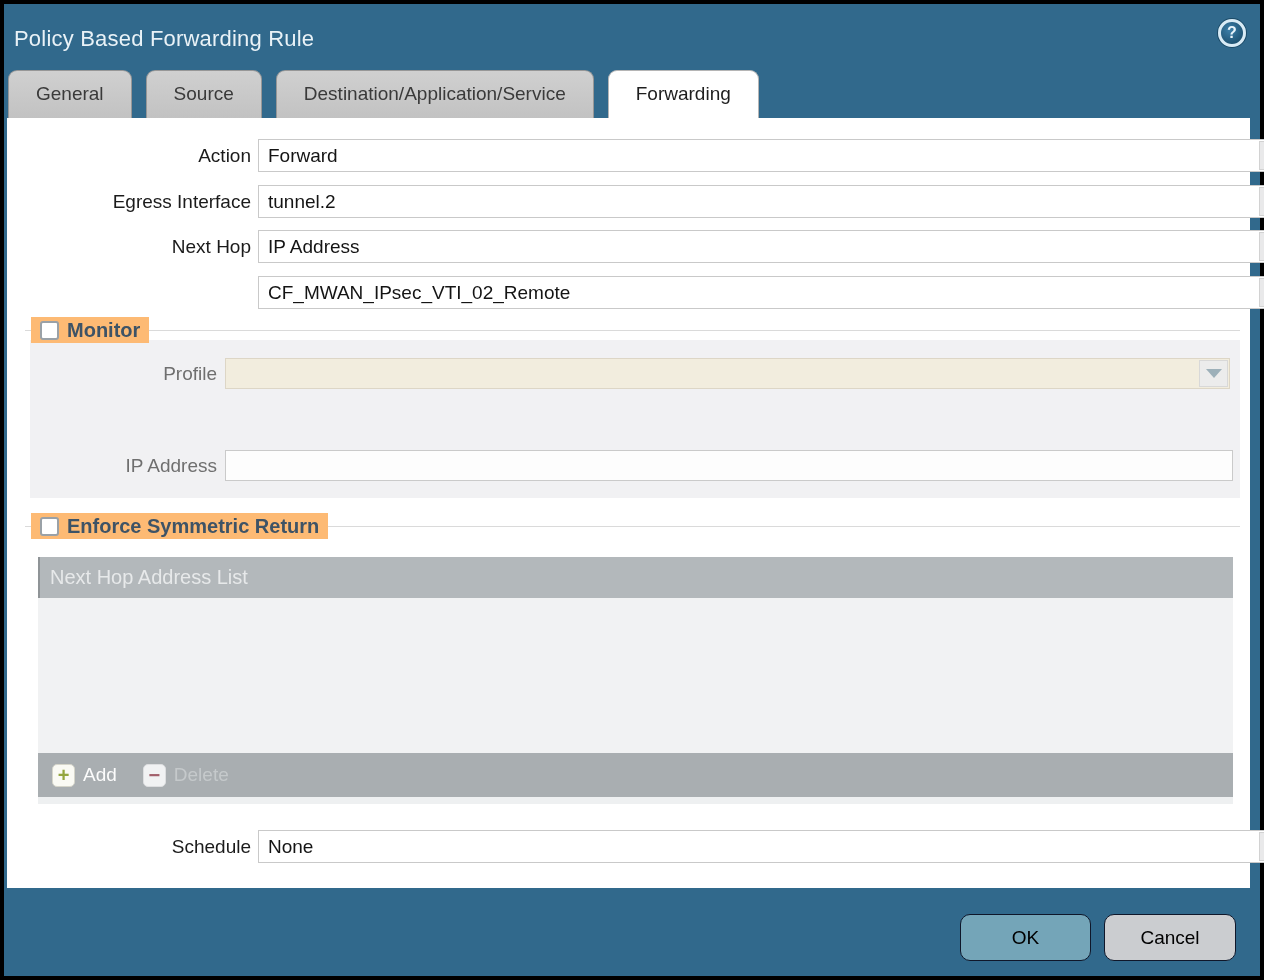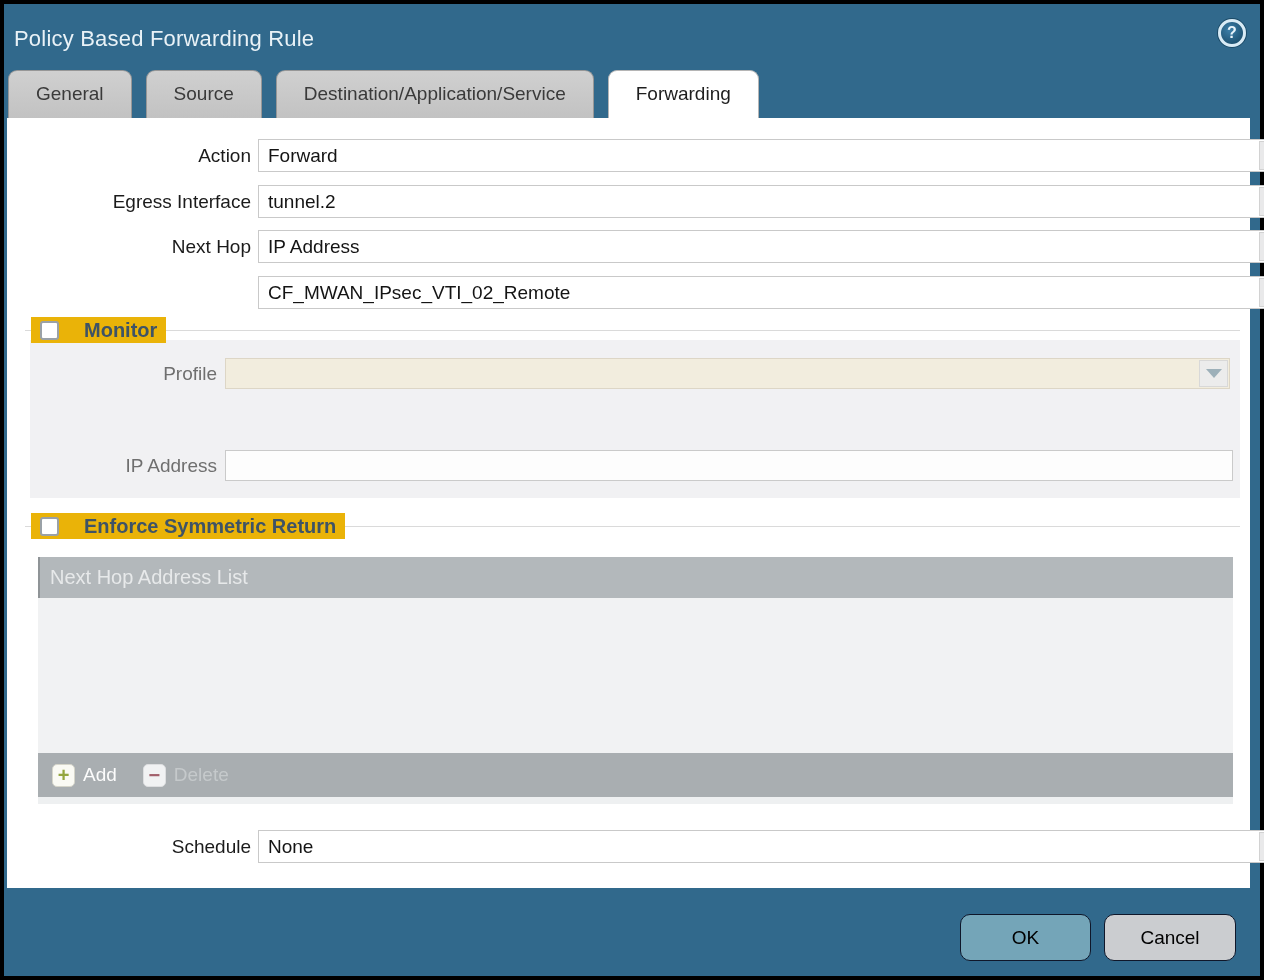--- a/index.html
+++ b/index.html
@@ -42,21 +42,21 @@
   .row-action   { top:21px; }
   .row-egress   { top:67px; }
   .row-nexthop  { top:112px; }
   .row-nexthop2 { top:158px; }
   .row-schedule { top:712px;border-radius:14px; }
 
   
   .legend-line { position:absolute; left:18px; width:1215px; height:1px; background:#dadada; }
   .line-monitor { top:212px; }
   .line-enforce { top:408px; }
-  .legend { position:absolute; display:flex; align-items:center; gap:25px; background:#eab308; padding:0 9px;
+  .legend { position:absolute; display:flex; align-items:center; gap:8px; background:#fdba74; padding:0 9px;
             height:26px; z-index:2; }
   .legend-monitor { left:24px; top:199px; }
   .legend-enforce { left:24px; top:395px; }
   .cb { width:19px; height:19px; background:#fff; border:2px solid #9aa1a7; border-radius:3px; cursor:pointer; }
   .legend .txt { font-size:20px; font-weight:bold; color:#3E5366; }
 
   
   .monitor-box { position:absolute; left:23px; top:222px; width:1210px; height:158px; background:#f1f1f3; }
   .mrow { position:absolute; left:0; width:100%; }
   .mrow .lbl { position:absolute; left:0; width:187px; text-align:right; font-size:19px; color:#6f6f6f;padding-left:38px; }

